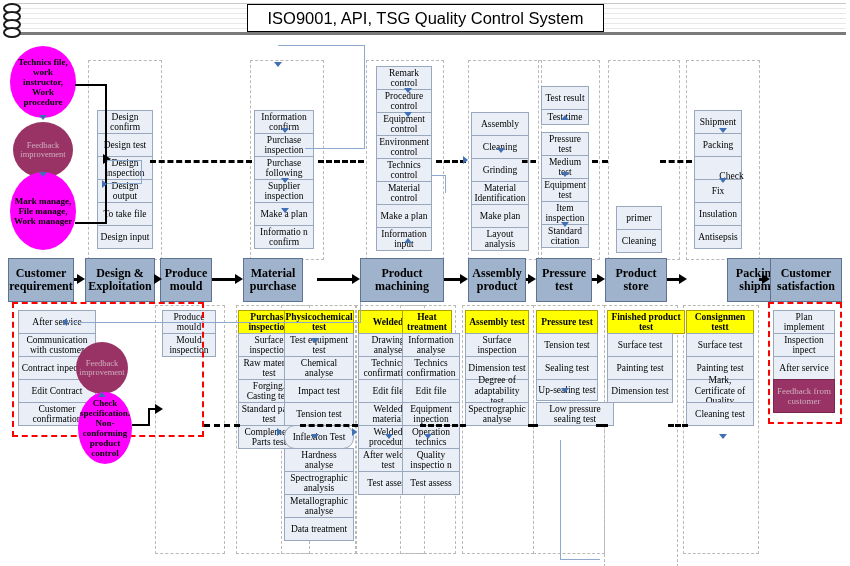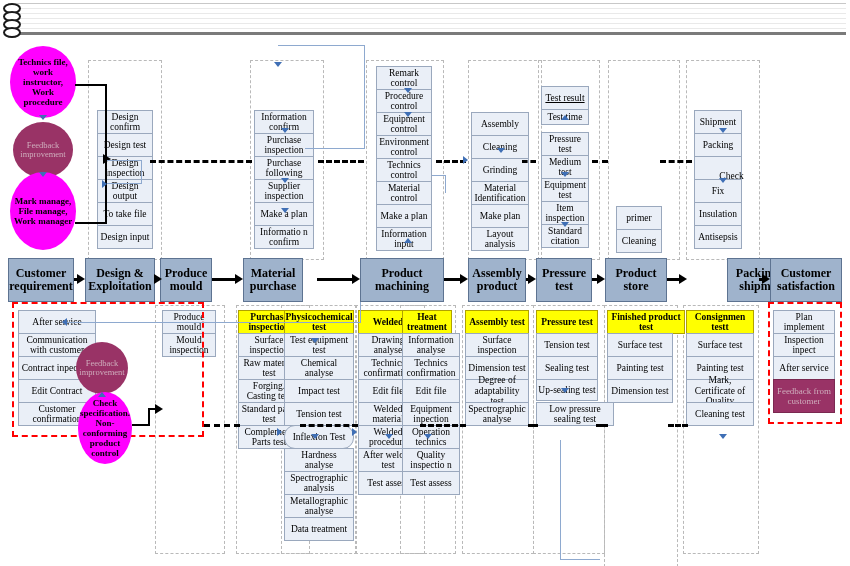--- a/index.html
+++ b/index.html
@@ -65,20 +65,23 @@
 <body>
 
 <div id="banner">
   <div id="banner-bar"></div>
   <div id="banner-lines"></div>
   <div id="spiral">
     <div class="ring" style="top:1px"></div>
     <div class="ring" style="top:9px"></div>
     <div class="ring" style="top:17px"></div>
     <div class="ring" style="top:25px"></div>
+  </div>
+  <div id="title-box">
+    <span>ISO9001, API, TSG Quality Control System</span>
   </div>
 </div>
 
 <div id="diagram"></div>
 
 <div class="col-frame" style="left: 88px; top: 60px; width: 72px; height: 198px;"></div>
 <div class="col-frame" style="left: 250px; top: 60px; width: 72px; height: 198px;"></div>
 <div class="col-frame" style="left: 366px; top: 60px; width: 76px; height: 198px;"></div>
 <div class="col-frame" style="left: 468px; top: 60px; width: 72px; height: 198px;"></div>
 <div class="col-frame" style="left: 538px; top: 60px; width: 60px; height: 198px;"></div>
@@ -112,21 +115,21 @@
 <div class="node" style="left: 376px; top: 158px; width: 56px; height: 24px;">Technics control</div>
 <div class="node" style="left: 376px; top: 181px; width: 56px; height: 24px;">Material control</div>
 <div class="node" style="left: 376px; top: 204px; width: 56px; height: 24px;">Make a plan</div>
 <div class="node" style="left: 376px; top: 227px; width: 56px; height: 24px;">Information input</div>
 <div class="node" style="left: 471px; top: 112px; width: 58px; height: 24px;">Assembly</div>
 <div class="node" style="left: 471px; top: 135px; width: 58px; height: 24px;">Cleaning</div>
 <div class="node" style="left: 471px; top: 158px; width: 58px; height: 24px;">Grinding</div>
 <div class="node" style="left: 471px; top: 181px; width: 58px; height: 24px;">Material Identification</div>
 <div class="node" style="left: 471px; top: 204px; width: 58px; height: 24px;">Make plan</div>
 <div class="node" style="left: 471px; top: 227px; width: 58px; height: 24px;">Layout analysis</div>
-<div class="node" style="left: 541px; top: 86px; width: 48px; height: 24px; text-decoration: underline;">Test result</div>
+<div class="node" style="left: 541px; top: 86px; width: 48px; height: 24px;">Test result</div>
 <div class="node" style="left: 541px; top: 109px; width: 48px; height: 16px;">Test time</div>
 <div class="node" style="left: 541px; top: 132px; width: 48px; height: 24px;">Pressure test</div>
 <div class="node" style="left: 541px; top: 155px; width: 48px; height: 24px;">Medium test</div>
 <div class="node" style="left: 541px; top: 178px; width: 48px; height: 24px;">Equipment test</div>
 <div class="node" style="left: 541px; top: 201px; width: 48px; height: 24px;">Item inspection</div>
 <div class="node" style="left: 541px; top: 224px; width: 48px; height: 24px;">Standard citation</div>
 <div class="node" style="left: 616px; top: 206px; width: 46px; height: 24px;">primer</div>
 <div class="node" style="left: 616px; top: 229px; width: 46px; height: 24px;">Cleaning</div>
 <div class="node" style="left: 694px; top: 110px; width: 48px; height: 24px;">Shipment</div>
 <div class="node" style="left: 694px; top: 133px; width: 48px; height: 24px;">Packing</div>

